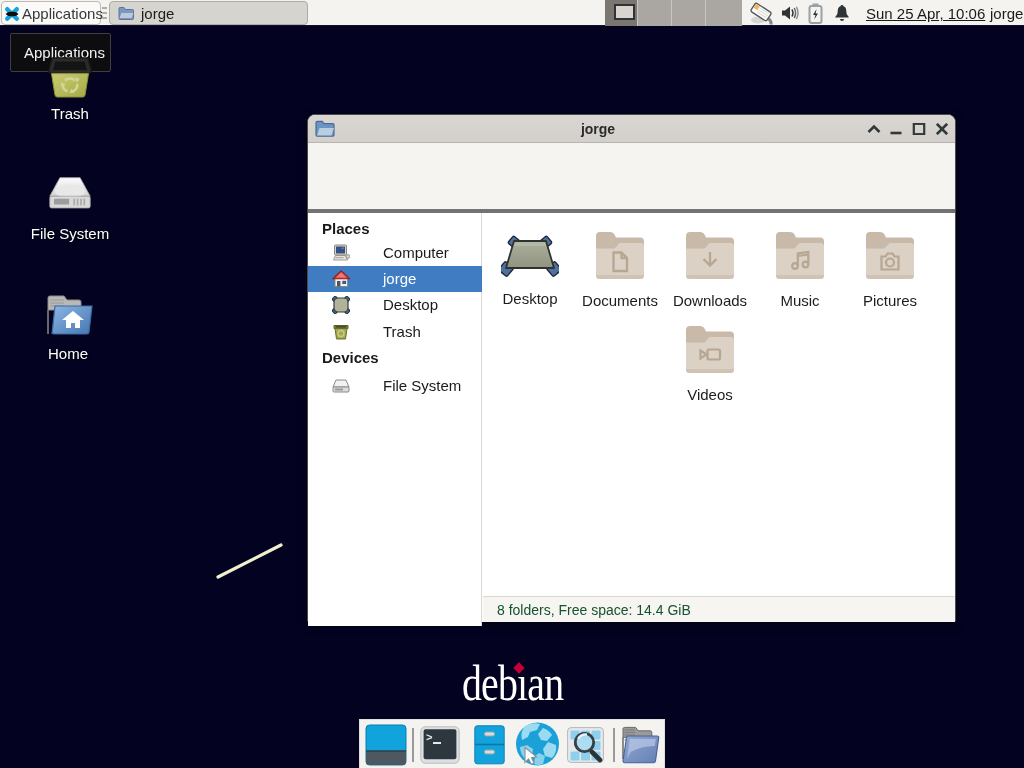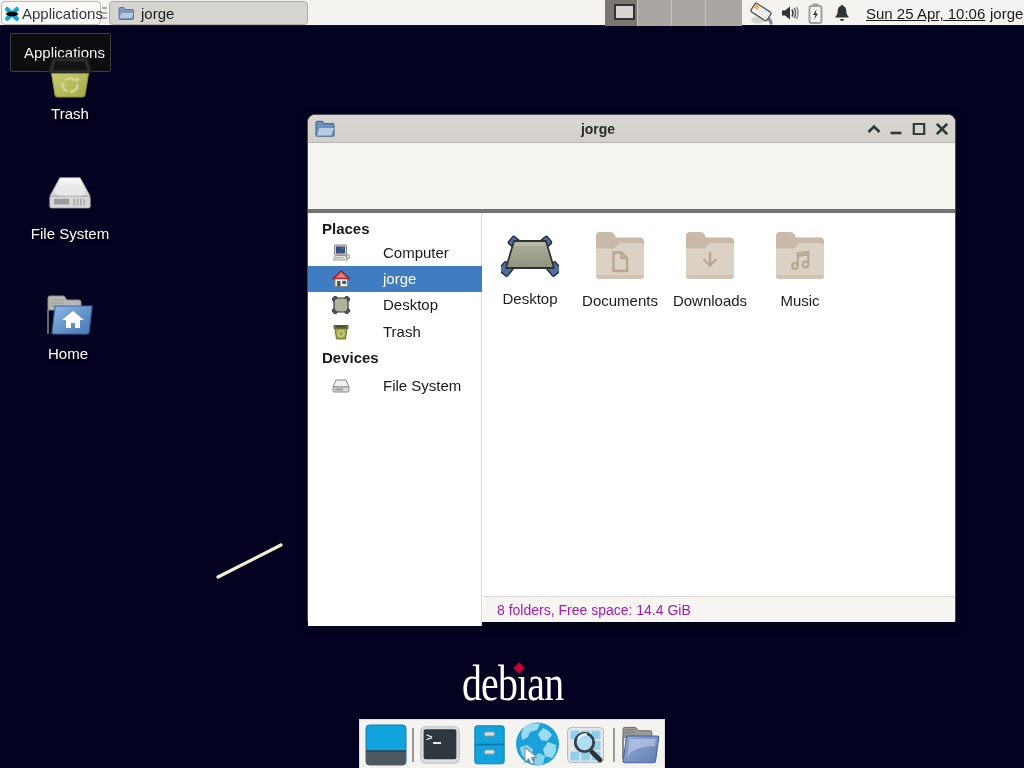--- a/index.html
+++ b/index.html
@@ -42,21 +42,21 @@
 .shead { position:absolute; left:14px; font-size:15px; font-weight:bold; color:#1a1a1a; }
 .srow { position:absolute; left:0; width:174px; height:26px; }
 .srow .txt { position:absolute; left:50px; top:4px; font-size:15px; color:#1a1a1a;margin-left:25px; }
 .srow.sel { background:#3f7cc2; }
 .srow.sel .txt { color:#ffffff; }
 .srow svg { position:absolute; left:24px; top:4px; }
 #files { position:absolute; left:175px; top:0; width:472px; height:387px; background:#ffffff; }
 .fitem { position:absolute; width:84px; text-align:center; }
 .flabel { font-size:15px; color:#1c1c1c; margin-top:7px; }
 #statusbar { position:absolute; left:175px; top:481px; width:472px; height:26px; background:#f6f5f2; border-top:1px solid #dad7d2; }
-#statusbar span { position:absolute; left:14px; top:5px; font-size:14px; color:#a21caf; }
+#statusbar span { position:absolute; left:14px; top:5px; font-size:14px; color:#14532d; }
 
 #debian { position:absolute; opacity:0.999; left:462px; top:654px; font-family:"Liberation Serif", serif; font-size:51px; color:#ffffff; transform:scaleX(0.78); transform-origin:left top; letter-spacing:-1px; }
 #ddot { position:absolute; left:515px; top:664px; width:8px; height:8px; background:#c60036; transform:rotate(45deg); }
 
 #dock { position:absolute; left:359px; top:719px; width:306px; height:49px; background:#f4f3f0; border:1px solid #e0dfdc; border-bottom:none; }
 .dsep { position:absolute; top:8px; width:2px; height:34px; background:#9a9a98; }
 </style>
 </head>
 <body>
 <div id="panel">
@@ -323,20 +323,44 @@
           <g stroke="#b7a691" stroke-width="2.2" fill="none">
             <circle cx="21" cy="34" r="2.8"></circle>
                 <circle cx="31.5" cy="32.5" r="2.8"></circle>
             <path d="M23.8 34 V21.5 L34.3 20 V32.5"></path>
                 <path d="M23.8 24 L34.3 22.5"></path>
           </g>
         </g>
           </svg>
         <div class="flabel">Music</div>
       </div>
+      <div class="fitem" style="left:365px;top:16px">
+        <svg width="52" height="52" viewBox="0 0 52 52">
+            <use href="#fold"></use>
+            <g transform="translate(0,3)">
+          <g stroke="#b7a691" stroke-width="2.2" fill="none">
+            <path d="M17.5 24.5 h4 l2-3 h5 l2 3 h4 v13 h-17 z"></path>
+            <circle cx="26" cy="30.5" r="4"></circle>
+          </g>
+        </g>
+          </svg>
+        <div class="flabel">Pictures</div>
+      </div>
+      <div class="fitem" style="left:185px;top:110px">
+        <svg width="52" height="52" viewBox="0 0 52 52">
+            <use href="#fold"></use>
+            <g transform="translate(0,3)">
+          <g stroke="#b7a691" stroke-width="2.2" fill="none">
+            <path d="M16.5 24.5 L22.5 28.5 L16.5 32.5 z"></path>
+            <rect x="23.5" y="23.5" width="12.5" height="10" rx="1.5"></rect>
+          </g>
+        </g>
+          </svg>
+        <div class="flabel">Videos</div>
+      </div>
     </div>
   </div>
   <div id="statusbar">
       <span>8 folders, Free space: 14.4 GiB</span>
     </div>
 </div>
 <div id="debian">debıan</div>
 <div id="ddot"></div>
 <div id="dock">
   <svg class="abs" style="left:5px;top:4px" width="42" height="42" viewBox="0 0 42 42">

